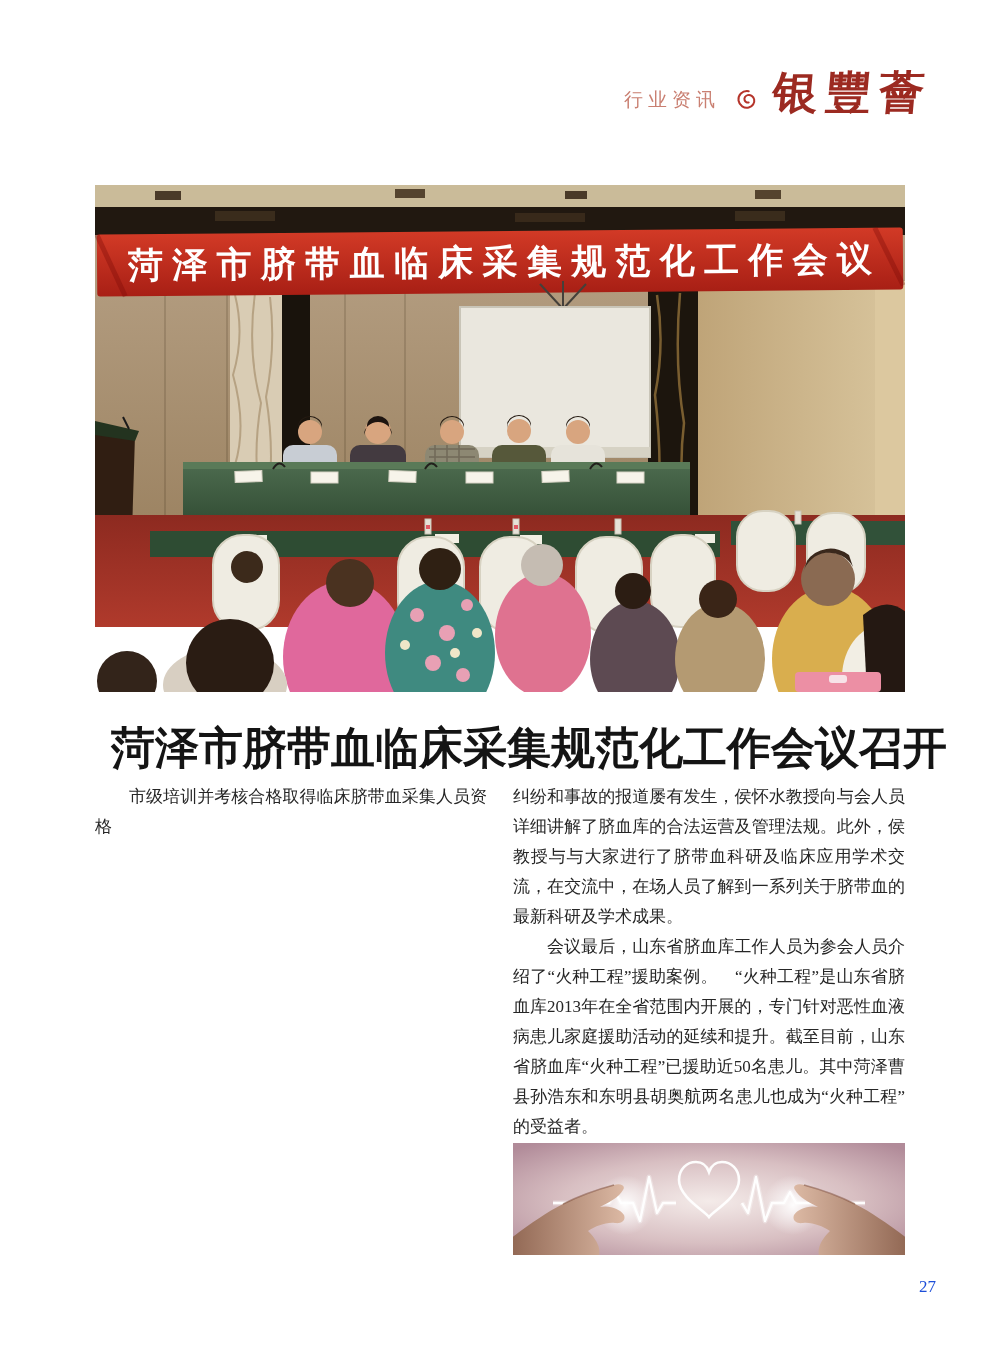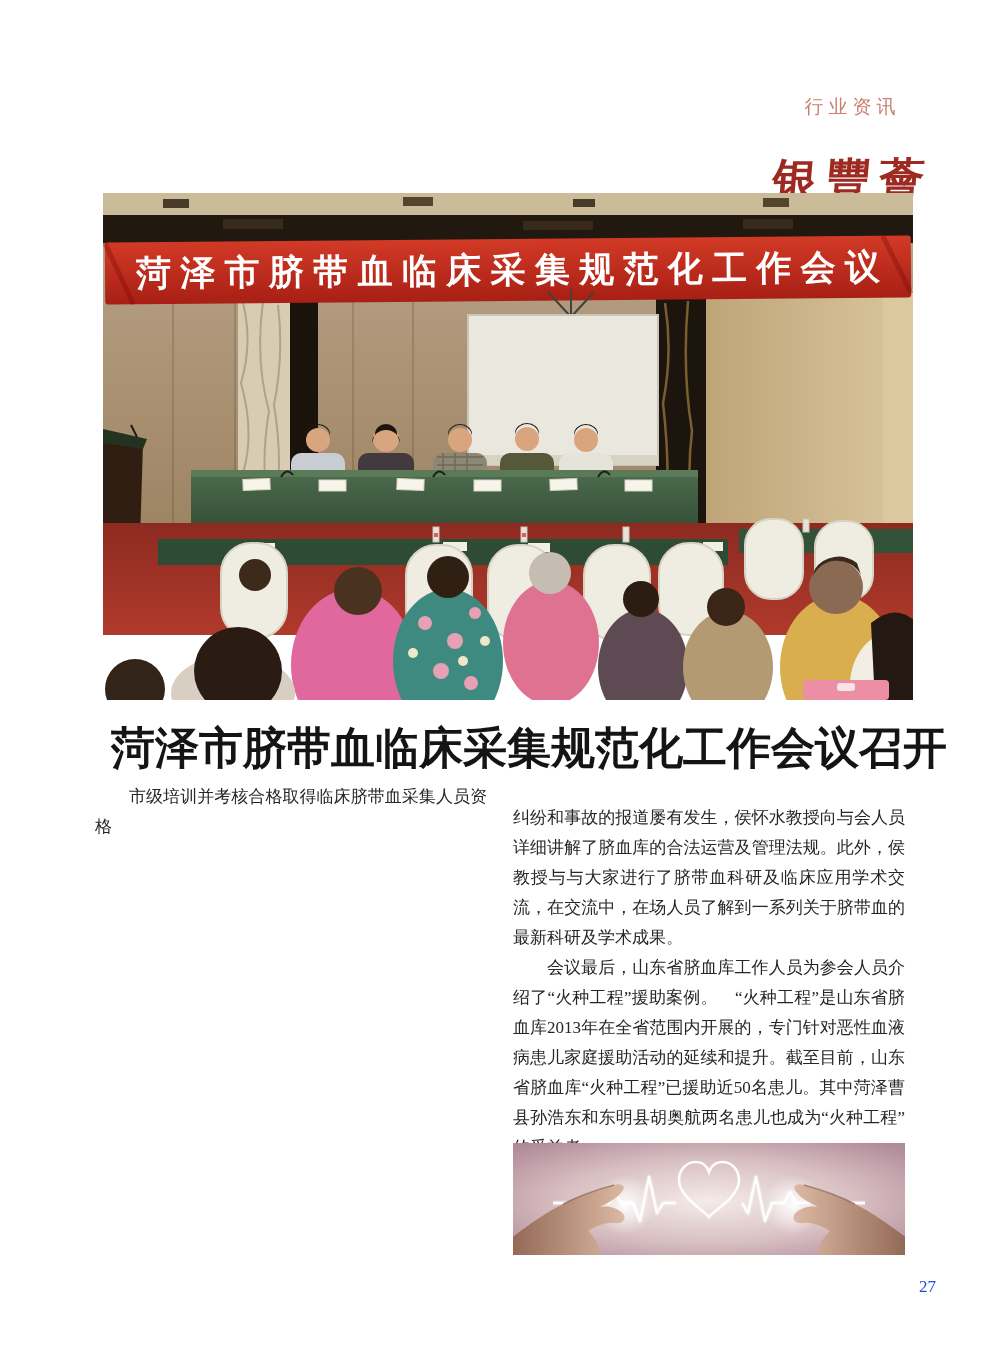--- a/index.html
+++ b/index.html
@@ -4,54 +4,54 @@
 <title>菏泽市脐带血临床采集规范化工作会议召开</title>
 <style>
   html,body{margin:0;padding:0;}
   body{
     width:1000px;height:1357px;position:relative;background:#ffffff;
     font-family:"Liberation Serif","DejaVu Serif",serif;color:#222;
     overflow:hidden;
   }
   
   .mag-header{
-    position:absolute;top:80px;right:68px;height:58px;
-    display:flex;align-items:center;gap:13px;flex-direction:column;
+    position:absolute;top:64px;right:68px;height:58px;
+    display:flex;align-items:center;gap:13px;
   }
   .section-label{
     font-family:"Liberation Sans","DejaVu Sans",sans-serif;
     font-size:19px;letter-spacing:5px;color:#c97f71;align-self:center;
     margin-top:14px;
   }
   .spiral-icon{width:27px;height:27px;margin-top:12px;}
   .logo-text{
     font-size:45px;font-weight:bold;color:#9c2a21;letter-spacing:8px;
     transform:skewX(-5deg);line-height:1;
   }
   
   .conference-photo{
     position:absolute;left:95px;top:185px;width:810px;height:507px;
-    margin:8px;overflow:hidden;
+    margin:0;overflow:hidden;
   }
   .conference-photo svg{display:block;}
   
   .headline{
     position:absolute;left:95px;top:703px;width:810px;margin:16px;
     font-size:44px;font-weight:bold;color:#141414;line-height:1.35;
     text-align:justify;text-align-last:justify;white-space:nowrap;
     font-family:"Liberation Serif","DejaVu Serif",serif;
   }
   
   .columns{
     position:absolute;left:95px;top:782px;width:810px;
     display:flex;gap:26px;
   }
   .col{width:392px;font-size:17px;line-height:30px;text-align:justify;color:#262626;}
   .col p{margin:0;text-indent:2em;}
-  .col p.continuation{text-indent:0;margin-top:21px;}
+  .col p.continuation{text-indent:0;}
   
   .fire-seed-image{
     position:absolute;left:513px;top:1143px;width:392px;height:112px;overflow:hidden;
   }
   
   .page-number{
     position:absolute;top:1277px;right:64px;font-size:17px;color:#1d4ed8;
   }
 </style>
 </head>

